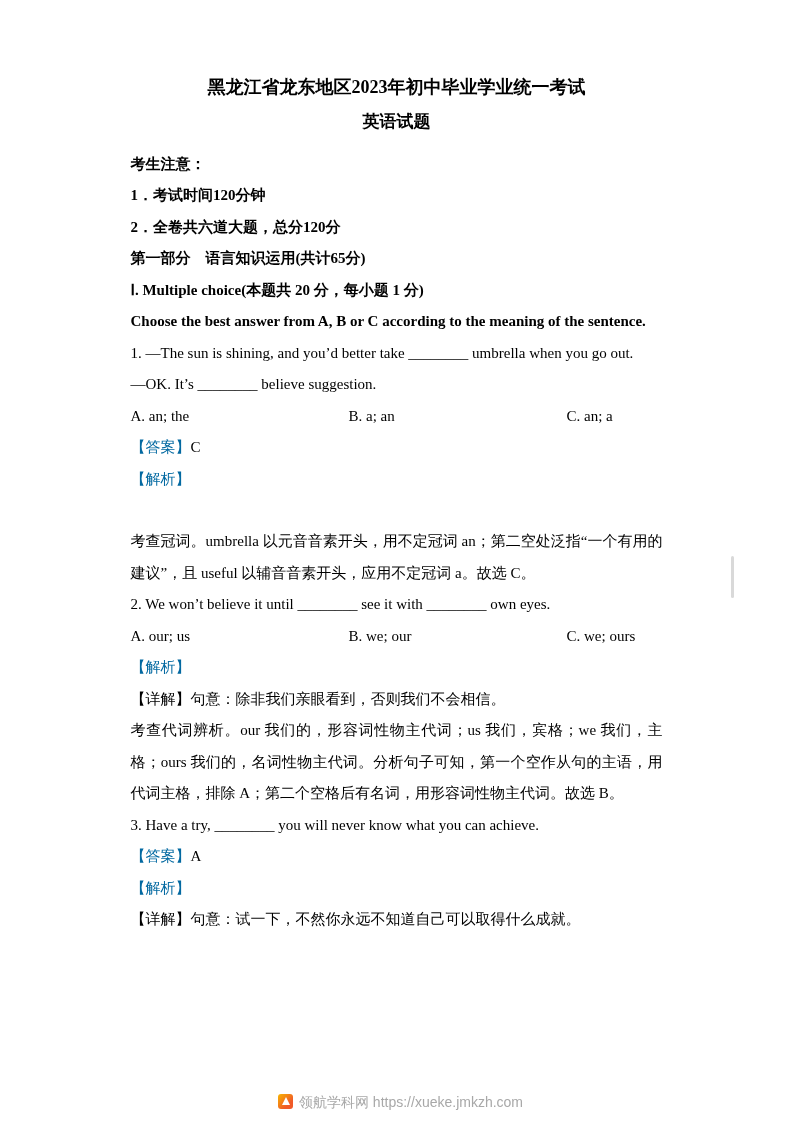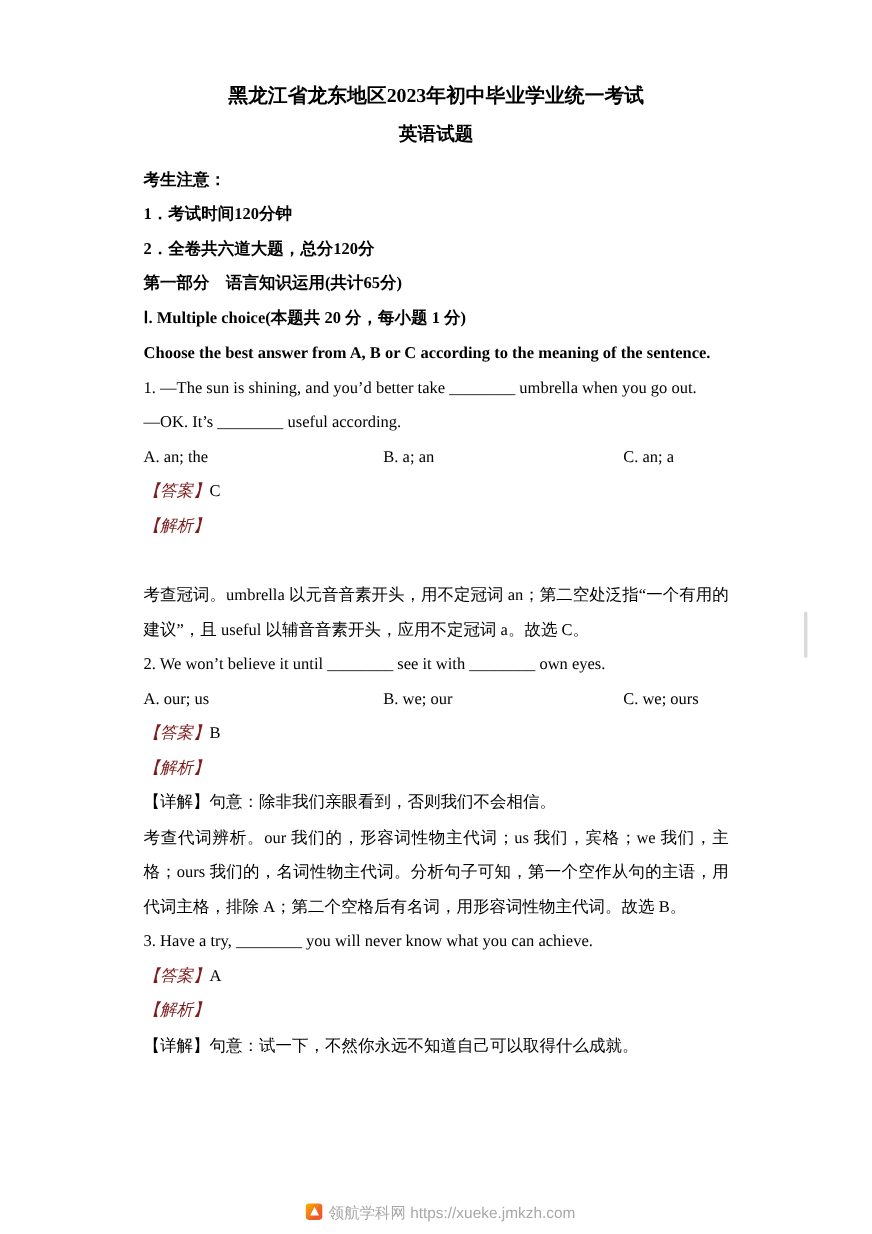--- a/index.html
+++ b/index.html
@@ -28,21 +28,21 @@
     font-size: 17px;
     font-weight: bold;
     line-height: 1.5;
   }
   .line {
     margin: 0;
     font-size: 15px;
     line-height: 2.1;
   }
   .bold { font-weight: bold; }
-  .blue { color: #7f1d1d; font-style: italic; }
+  .blue { color: #0369a1; }
   .justify { text-align: justify; }
   .gap-top { margin-top: 31px; }
   .options {
     display: flex;
     font-size: 15px;
     line-height: 2.1;
     align-items: flex-end;
   }
   .opt-col { width: 218px; }
   .opt-last { flex: 1; }
@@ -98,39 +98,38 @@
 
     <p class="line bold">考生注意：</p>
     <p class="line bold">1．考试时间120分钟</p>
     <p class="line bold">2．全卷共六道大题，总分120分</p>
     <p class="line bold">第一部分　语言知识运用(共计65分)</p>
     <p class="line bold">Ⅰ. Multiple choice(本题共 20 分，每小题 1 分)</p>
     <p class="line bold">Choose the best answer from A, B or C according to the meaning of the sentence.</p>
 
     <div>
       <p class="line">1. —The sun is shining, and you’d better take ________ umbrella when you go out.</p>
-      <p class="line">—OK. It’s ________ useful according.</p>
+      <p class="line">—OK. It’s ________ believe suggestion.</p>
       <div class="options">
         <span class="opt-col">A. an; the</span>
         <span class="opt-col">B. a; an</span>
         <span class="opt-last">C. an; a</span>
       </div>
       <p class="line"><span class="blue">【答案】</span><span>C</span></p>
       <p class="line"><span class="blue">【解析】</span></p>
       <p class="line justify gap-top">考查冠词。umbrella 以元音音素开头，用不定冠词 an；第二空处泛指“一个有用的建议”，且 useful 以辅音音素开头，应用不定冠词 a。故选 C。</p>
     </div>
 
     <div>
       <p class="line">2. We won’t believe it until ________ see it with ________ own eyes.</p>
       <div class="options">
         <span class="opt-col">A. our; us</span>
         <span class="opt-col">B. we; our</span>
         <span class="opt-last">C. we; ours</span>
       </div>
-      <p class="line"><span class="blue">【答案】</span><span>B</span></p>
       <p class="line"><span class="blue">【解析】</span></p>
       <p class="line"><span>【详解】</span><span>句意：除非我们亲眼看到，否则我们不会相信。</span></p>
       <p class="line justify">考查代词辨析。our 我们的，形容词性物主代词；us 我们，宾格；we 我们，主格；ours 我们的，名词性物主代词。分析句子可知，第一个空作从句的主语，用代词主格，排除 A；第二个空格后有名词，用形容词性物主代词。故选 B。</p>
     </div>
 
     <div>
       <p class="line">3. Have a try, ________ you will never know what you can achieve.</p>
       <p class="line"><span class="blue">【答案】</span><span>A</span></p>
       <p class="line"><span class="blue">【解析】</span></p>
       <p class="line"><span>【详解】</span><span>句意：试一下，不然你永远不知道自己可以取得什么成就。</span></p>

